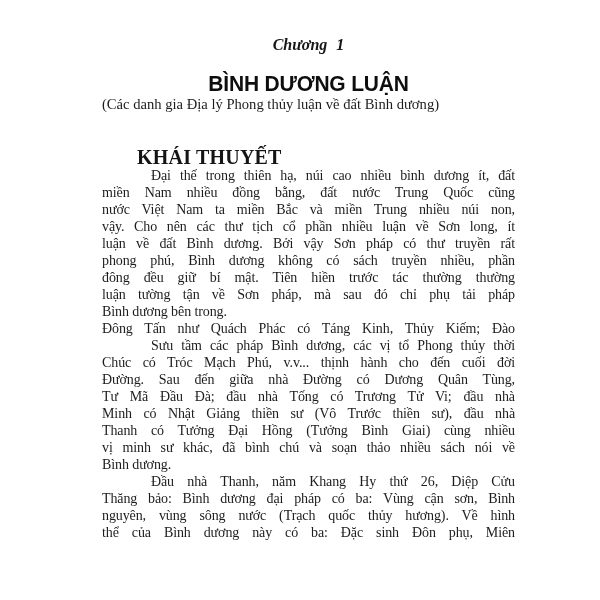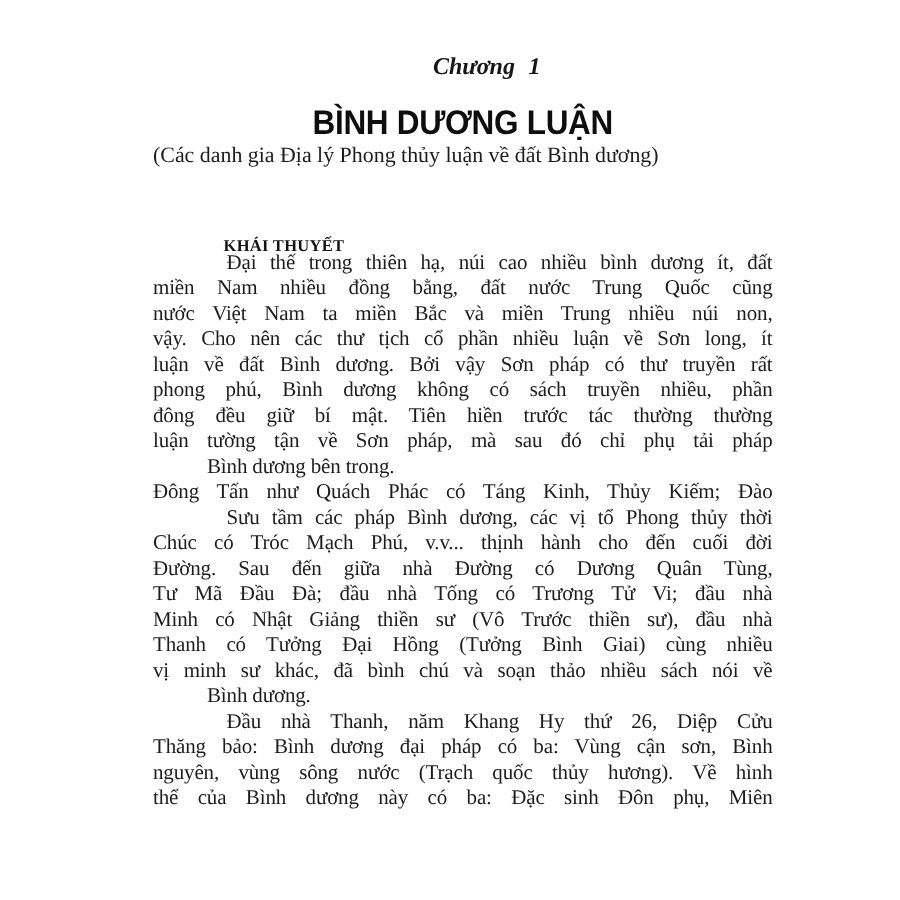--- a/index.html
+++ b/index.html
@@ -19,21 +19,21 @@
   .content {
     position: absolute;
     left: 102px;
     top: 0;
     width: 413px;
     height: 600px;
   }
   .chapter {
     position: absolute;
     top: 36px;
-    left: 16px;
+    left: 0;
     width: 100%;
     text-align: center;
     font-family: "Liberation Serif", serif;
     font-style: italic;
     font-weight: 700;
     font-size: 16px;
     word-spacing: 5px;
     color: #161616;
   }
   .title {
@@ -57,24 +57,24 @@
     left: 0;
     width: 100%;
     text-align: left;
     font-size: 14.6px;
     color: #1c1c1c;
   }
   .heading {
     position: absolute;
     top: 146px;
     left: 35px;
-    margin: 12px;
+    margin: 0;
     font-family: "Liberation Serif", serif;
     font-weight: 700;
-    font-size: 11px;
+    font-size: 20px;
     letter-spacing: 0.2px;
     color: #141414;
   }
   .body {
     position: absolute;
     top: 167px;
     left: 0;
     width: 413px;
     font-size: 14px;
     letter-spacing: -0.1px;
@@ -90,21 +90,20 @@
     line-height: 17px;
     text-align: justify;
     text-align-last: justify;
     white-space: nowrap;
   }
   .line.first {
     text-indent: 49px;
   }
   .line.last {
     text-align-last: left;
-    margin-left: 36px;
   }
 </style>
 </head>
 <body>
 
 <div class="page">
   <div class="content">
     <div class="chapter">Chương 1</div>
     <h1 class="title">BÌNH DƯƠNG LUẬN</h1>
     <div class="subtitle">(Các danh gia Địa lý Phong thủy luận về đất Bình dương)</div>

